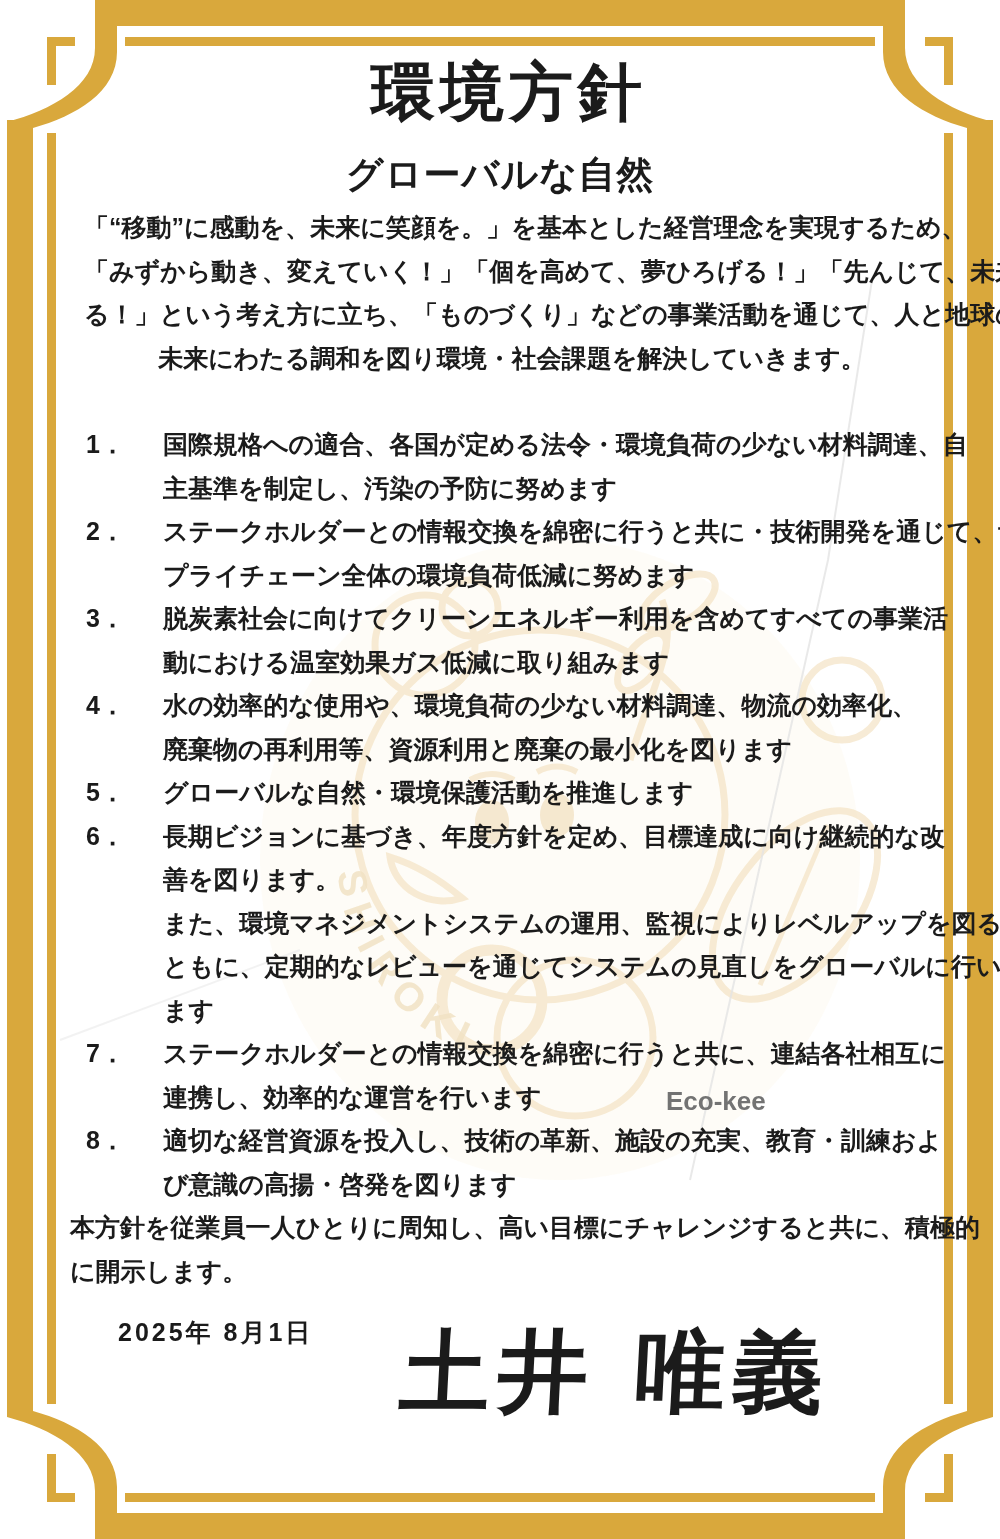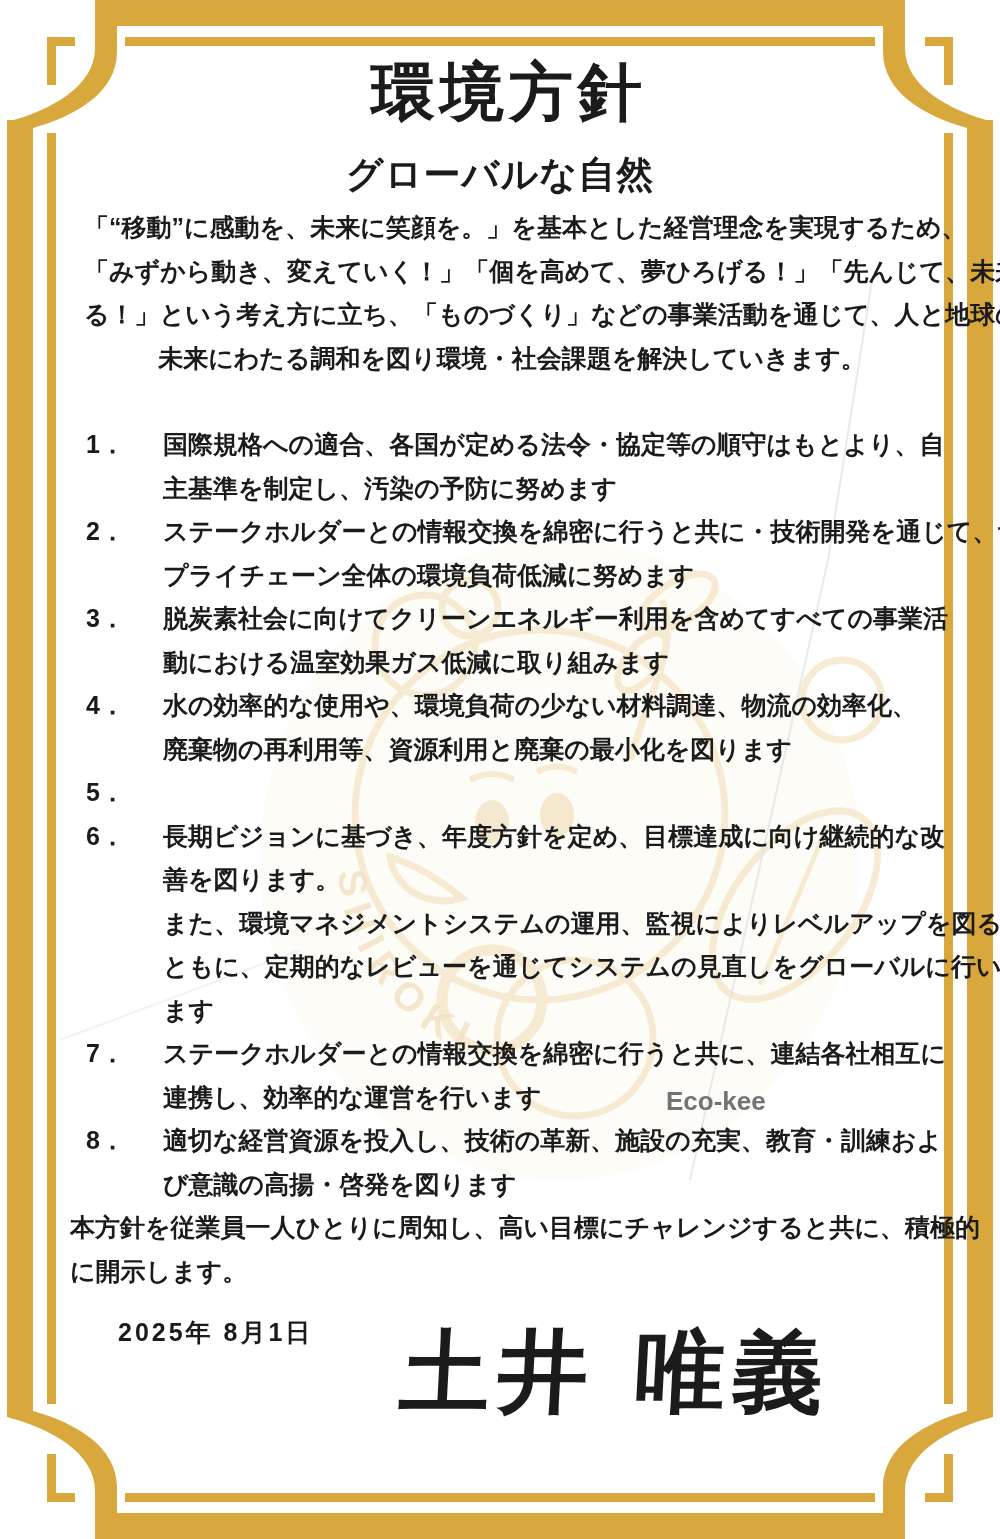--- a/index.html
+++ b/index.html
@@ -110,40 +110,41 @@
   <div class="abs page-title">環境方針</div>
   <div class="abs company">グローバルな自然</div>
   <div class="abs intro">「“移動”に感動を、未来に笑顔を。」を基本とした経営理念を実現するため、
 「みずから動き、変えていく！」「個を高めて、夢ひろげる！」「先んじて、未来を創
 る！」という考え方に立ち、「ものづくり」などの事業活動を通じて、人と地球の
 未来にわたる調和を図り環境・社会課題を解決していきます。</div>
 
   <div class="abs policy">
     <div class="policy-item">
       <div class="policy-num">1．</div>
-      <div class="policy-text">国際規格への適合、各国が定める法令・協定等の順守はもとより、自
+      <div class="policy-text">国際規格への適合、各国が定める法令・環境負荷の少ない材料調達、自
 主基準を制定し、汚染の予防に努めます</div>
     </div>
     <div class="policy-item">
       <div class="policy-num">2．</div>
       <div class="policy-text">ステークホルダーとの情報交換を綿密に行うと共に・技術開発を通じて、サ
 プライチェーン全体の環境負荷低減に努めます</div>
     </div>
     <div class="policy-item">
       <div class="policy-num">3．</div>
       <div class="policy-text">脱炭素社会に向けてクリーンエネルギー利用を含めてすべての事業活
 動における温室効果ガス低減に取り組みます</div>
     </div>
     <div class="policy-item">
       <div class="policy-num">4．</div>
       <div class="policy-text">水の効率的な使用や、環境負荷の少ない材料調達、物流の効率化、
 廃棄物の再利用等、資源利用と廃棄の最小化を図ります</div>
     </div>
     <div class="policy-item">
       <div class="policy-num">5．</div>
+      <div class="policy-text">グローバルな自然・環境保護活動を推進します</div>
     </div>
     <div class="policy-item">
       <div class="policy-num">6．</div>
       <div class="policy-text">長期ビジョンに基づき、年度方針を定め、目標達成に向け継続的な改
 善を図ります。
 また、環境マネジメントシステムの運用、監視によりレベルアップを図ると
 ともに、定期的なレビューを通じてシステムの見直しをグローバルに行い
 ます</div>
     </div>
     <div class="policy-item">

